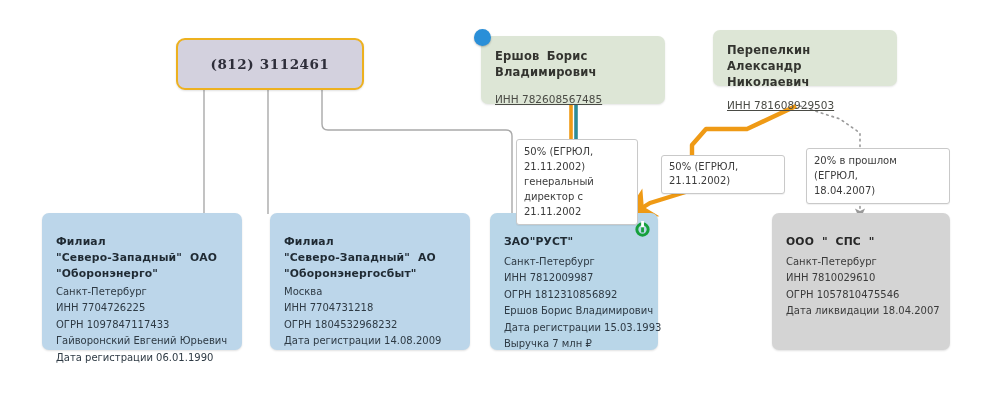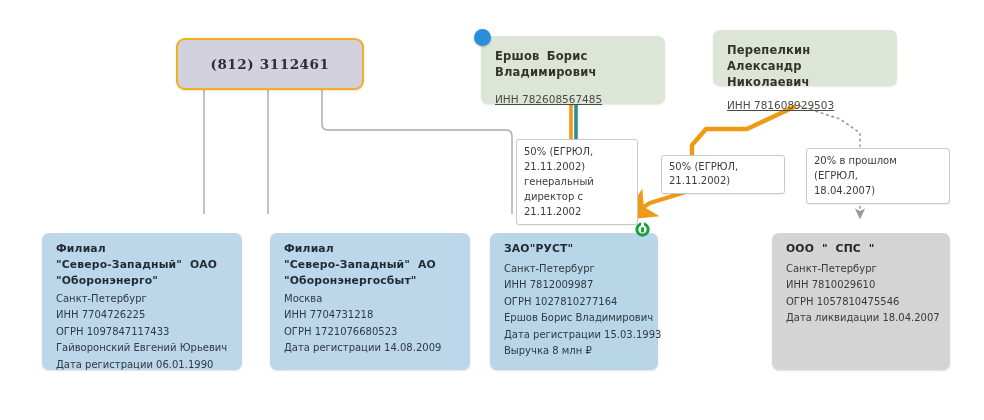--- a/index.html
+++ b/index.html
@@ -64,24 +64,23 @@
   }
   .node-person .p-inn{
     font-size:10.5px;
     color:#4a4b45;
     line-height:14px;
     text-decoration:underline;
   }
 
   
   .node-org{
-    padding:8px 13px 10px 14px;
+    padding:21px 13px 10px 14px;
     box-shadow:0 1px 2px rgba(0,0,0,.12);
     border-radius:7px;
-    margin-top:20px;
   }
   .org-blue{background:#bcd6ea;}
   .org-lblue{background:#b9d6e8;}
   .org-grey{background:#d4d4d4;}
   .node-org .o-title{
     font-size:10.8px;
     font-weight:700;
     color:#1f2a33;
     line-height:16px;
     letter-spacing:.15px;
@@ -192,32 +191,32 @@
   </div>
 
   <div class="node node-org org-blue" style="left:270px;top:213px;width:200px;height:137px;">
     <div class="o-title">
       <span class="tl">Филиал</span>
       <span class="tl wide">"Северо-Западный"  АО</span>
       <span class="tl">"Оборонэнергосбыт"</span>
     </div>
     <div class="o-line">Москва</div>
     <div class="o-line">ИНН 7704731218</div>
-    <div class="o-line">ОГРН 1721076680523</div>
+    <div class="o-line">ОГРН 1804532968232</div>
     <div class="o-line">Дата регистрации 14.08.2009</div>
   </div>
 
   <div class="node node-org org-lblue" style="left:490px;top:213px;width:168px;height:137px;">
     <div class="o-title" style="margin-bottom:4px;">ЗАО"РУСТ"</div>
     <div class="o-line">Санкт-Петербург</div>
     <div class="o-line">ИНН 7812009987</div>
-    <div class="o-line">ОГРН 1027810277164</div>
+    <div class="o-line">ОГРН 1812310856892</div>
     <div class="o-line">Ершов Борис Владимирович</div>
     <div class="o-line">Дата регистрации 15.03.1993</div>
-    <div class="o-line">Выручка 8 млн ₽</div>
+    <div class="o-line">Выручка 7 млн ₽</div>
   </div>
 
   <svg class="ring-icon" style="left:634px;top:221px;" viewBox="0 0 20 20">
     <path d="M10,1.6 a8.4,8.4 0 1,0 0,16.8 a8.4,8.4 0 1,0 0,-16.8 M10,5.1 a4.9,4.9 0 1,1 0,9.8 a4.9,4.9 0 1,1 0,-9.8" fill="#16a03c" fill-rule="evenodd"></path>
     <rect x="8.4" y="0" width="3.3" height="9.2" fill="#ffffff"></rect>
     <rect x="8.4" y="7.4" width="3.3" height="6.0" fill="#16a03c"></rect>
   </svg>
 
   <div class="node node-org org-grey" style="left:772px;top:213px;width:178px;height:137px;">
     <div class="o-title wide" style="margin-bottom:4px;">ООО "  СПС  "</div>

